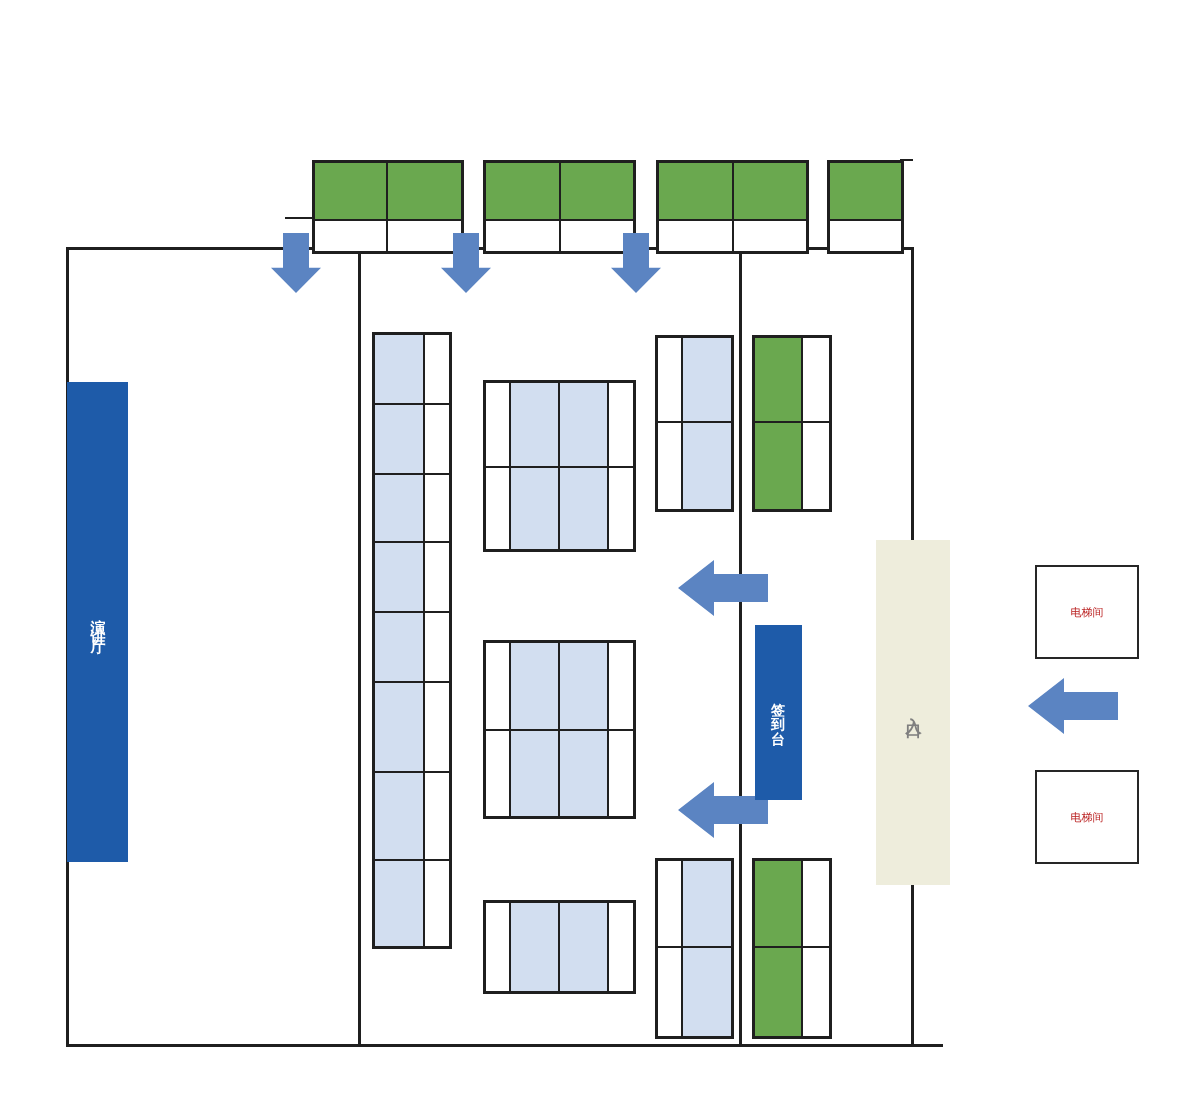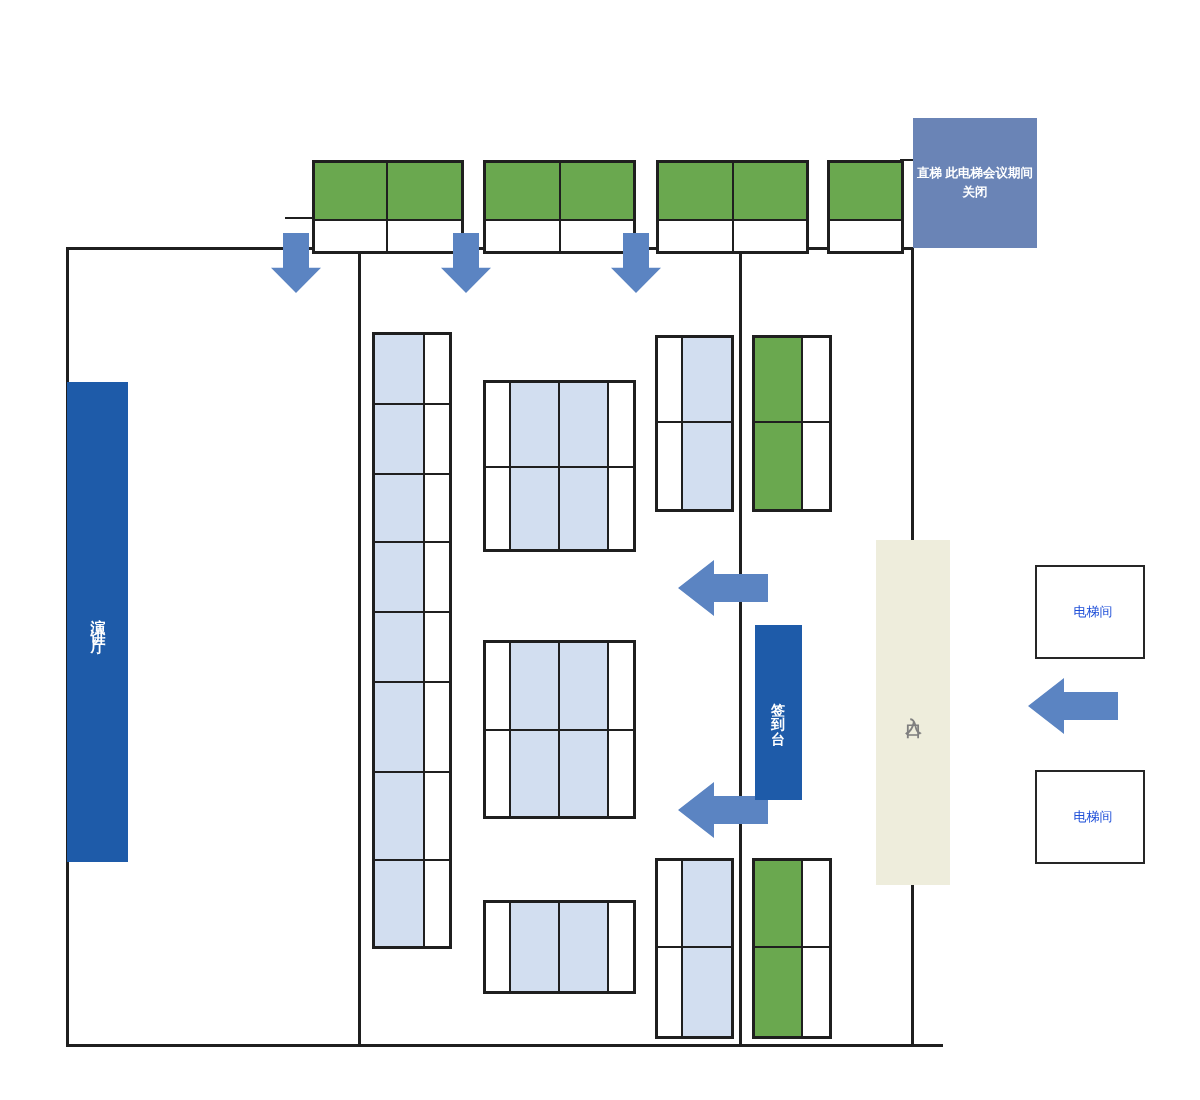--- a/index.html
+++ b/index.html
@@ -31,21 +31,21 @@
     color:var(--entrance-text);font-size:16px;font-weight:bold;z-index:3;
   }
   #entrance .vtext{letter-spacing:8px;}
   #elevator-notice{
     left:913px;top:118px;width:124px;height:130px;background:var(--steel-blue);
     color:#ffffff;font-size:12.5px;font-weight:bold;text-align:center;line-height:1.55;
     flex-direction:column;z-index:4;
   }
   .elevator-room{
     width:100px;height:90px;left:1035px;background:#ffffff;border:2px solid #262626;
-    color:#1d4ed8;font-size:13px;padding-left:6px;
+    color:#b91c1c;font-size:11px;
   }
   #elevator-room-top{top:565px;}
   #elevator-room-bottom{top:770px;}
   .arrow{position:absolute;z-index:5;}
 </style>
 </head>
 <body>
 
 <div id="stage">
 
@@ -162,24 +162,20 @@
         <polygon points="90,14 90,42 36,42 36,56 0,28 36,0 36,14" fill="#5B84C2"></polygon>
       </svg>
       <svg class="arrow" width="90" height="56" style="left: 678px; top: 782px;">
         <polygon points="90,14 90,42 36,42 36,56 0,28 36,0 36,14" fill="#5B84C2"></polygon>
       </svg>
       <svg class="arrow" width="90" height="56" style="left: 1028px; top: 678px;">
         <polygon points="90,14 90,42 36,42 36,56 0,28 36,0 36,14" fill="#5B84C2"></polygon>
       </svg>
     </div>
 
-  <div class="box" id="elevator-notice">
-    <div>直梯 此电梯会议期间</div>
-    <div>关闭</div>
-  </div>
 
   <div class="box" id="lecture-hall">
     <span class="vtext">演讲厅</span>
   </div>
 
   <div class="box" id="sign-in-desk">
     <span class="vtext">签到台</span>
   </div>
 
   <div class="box" id="entrance">

